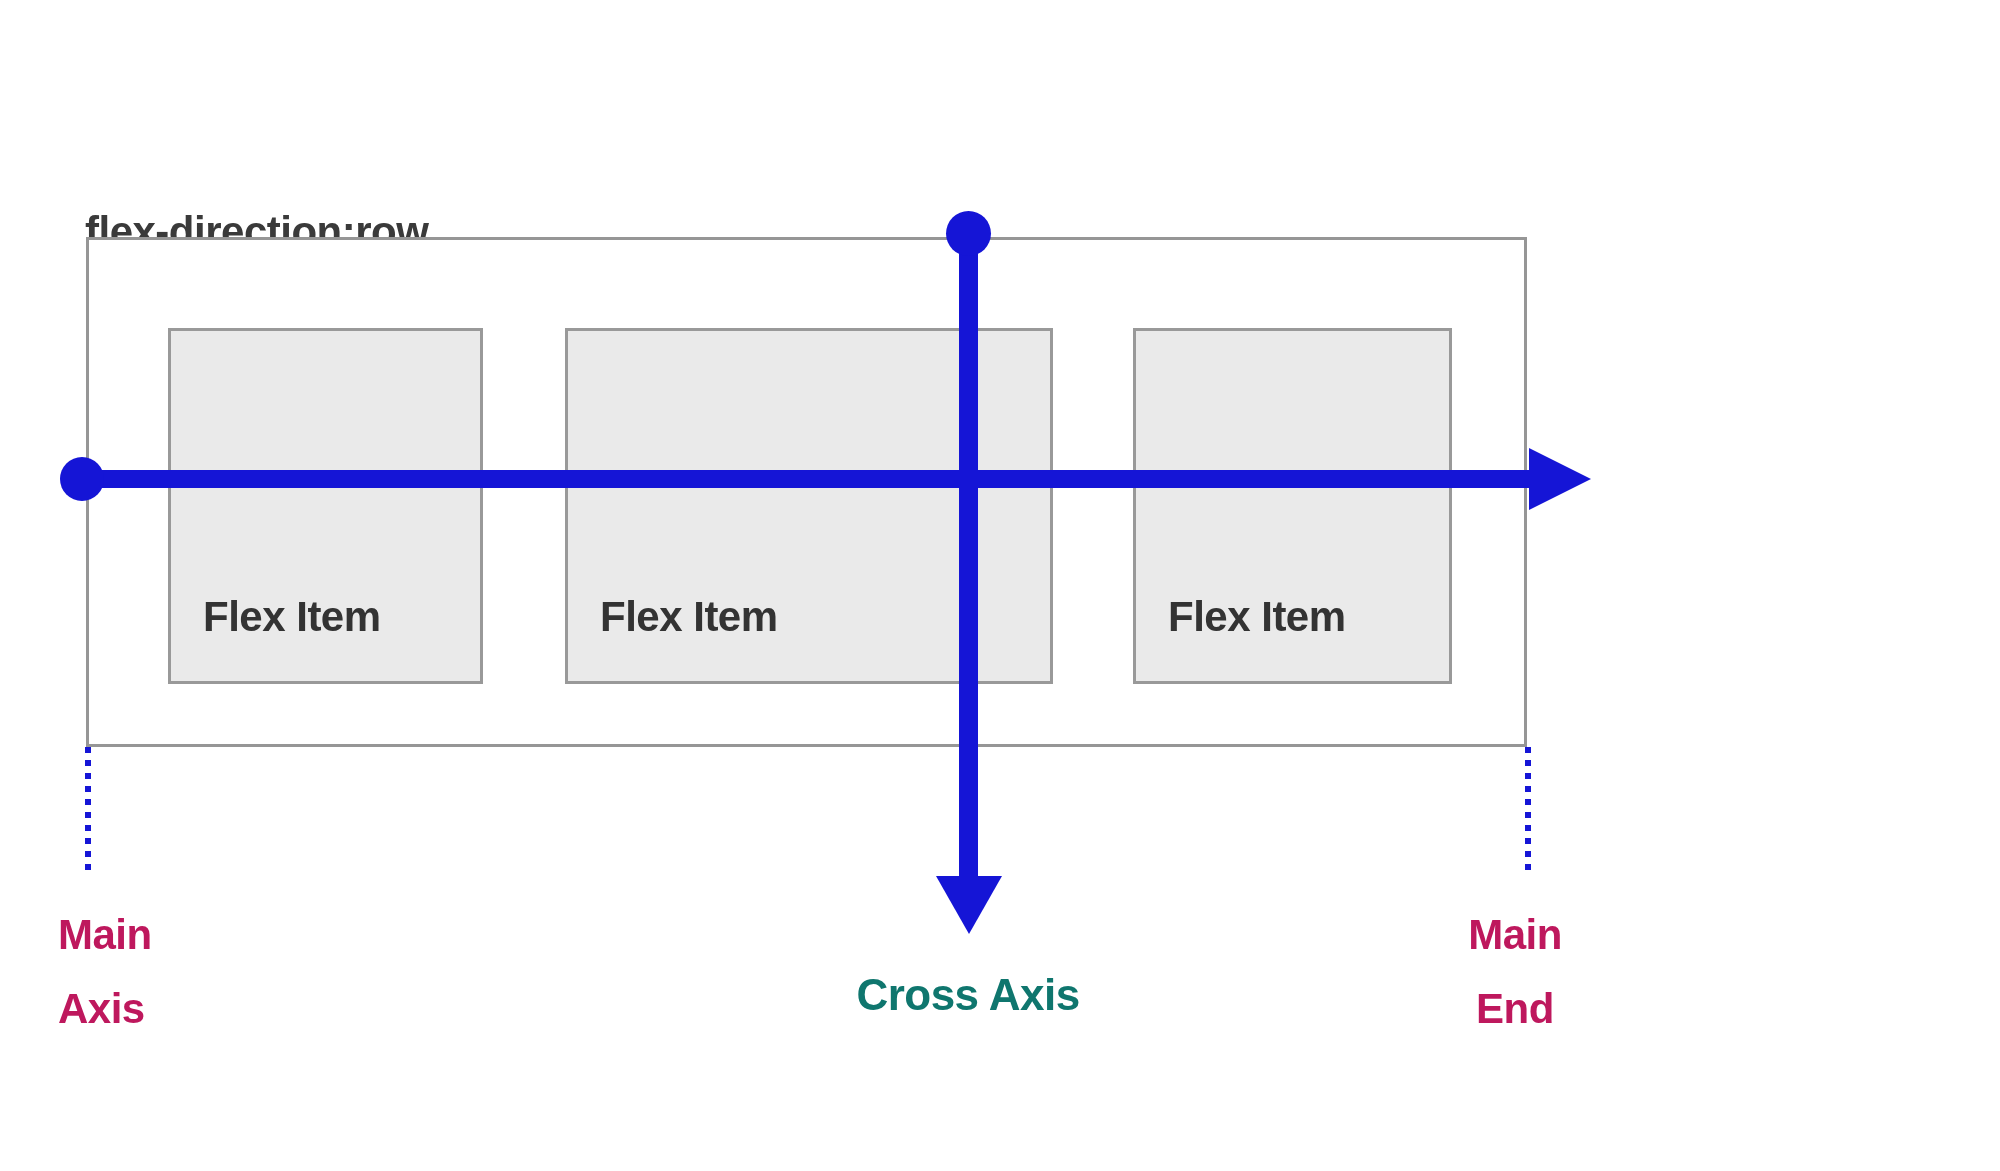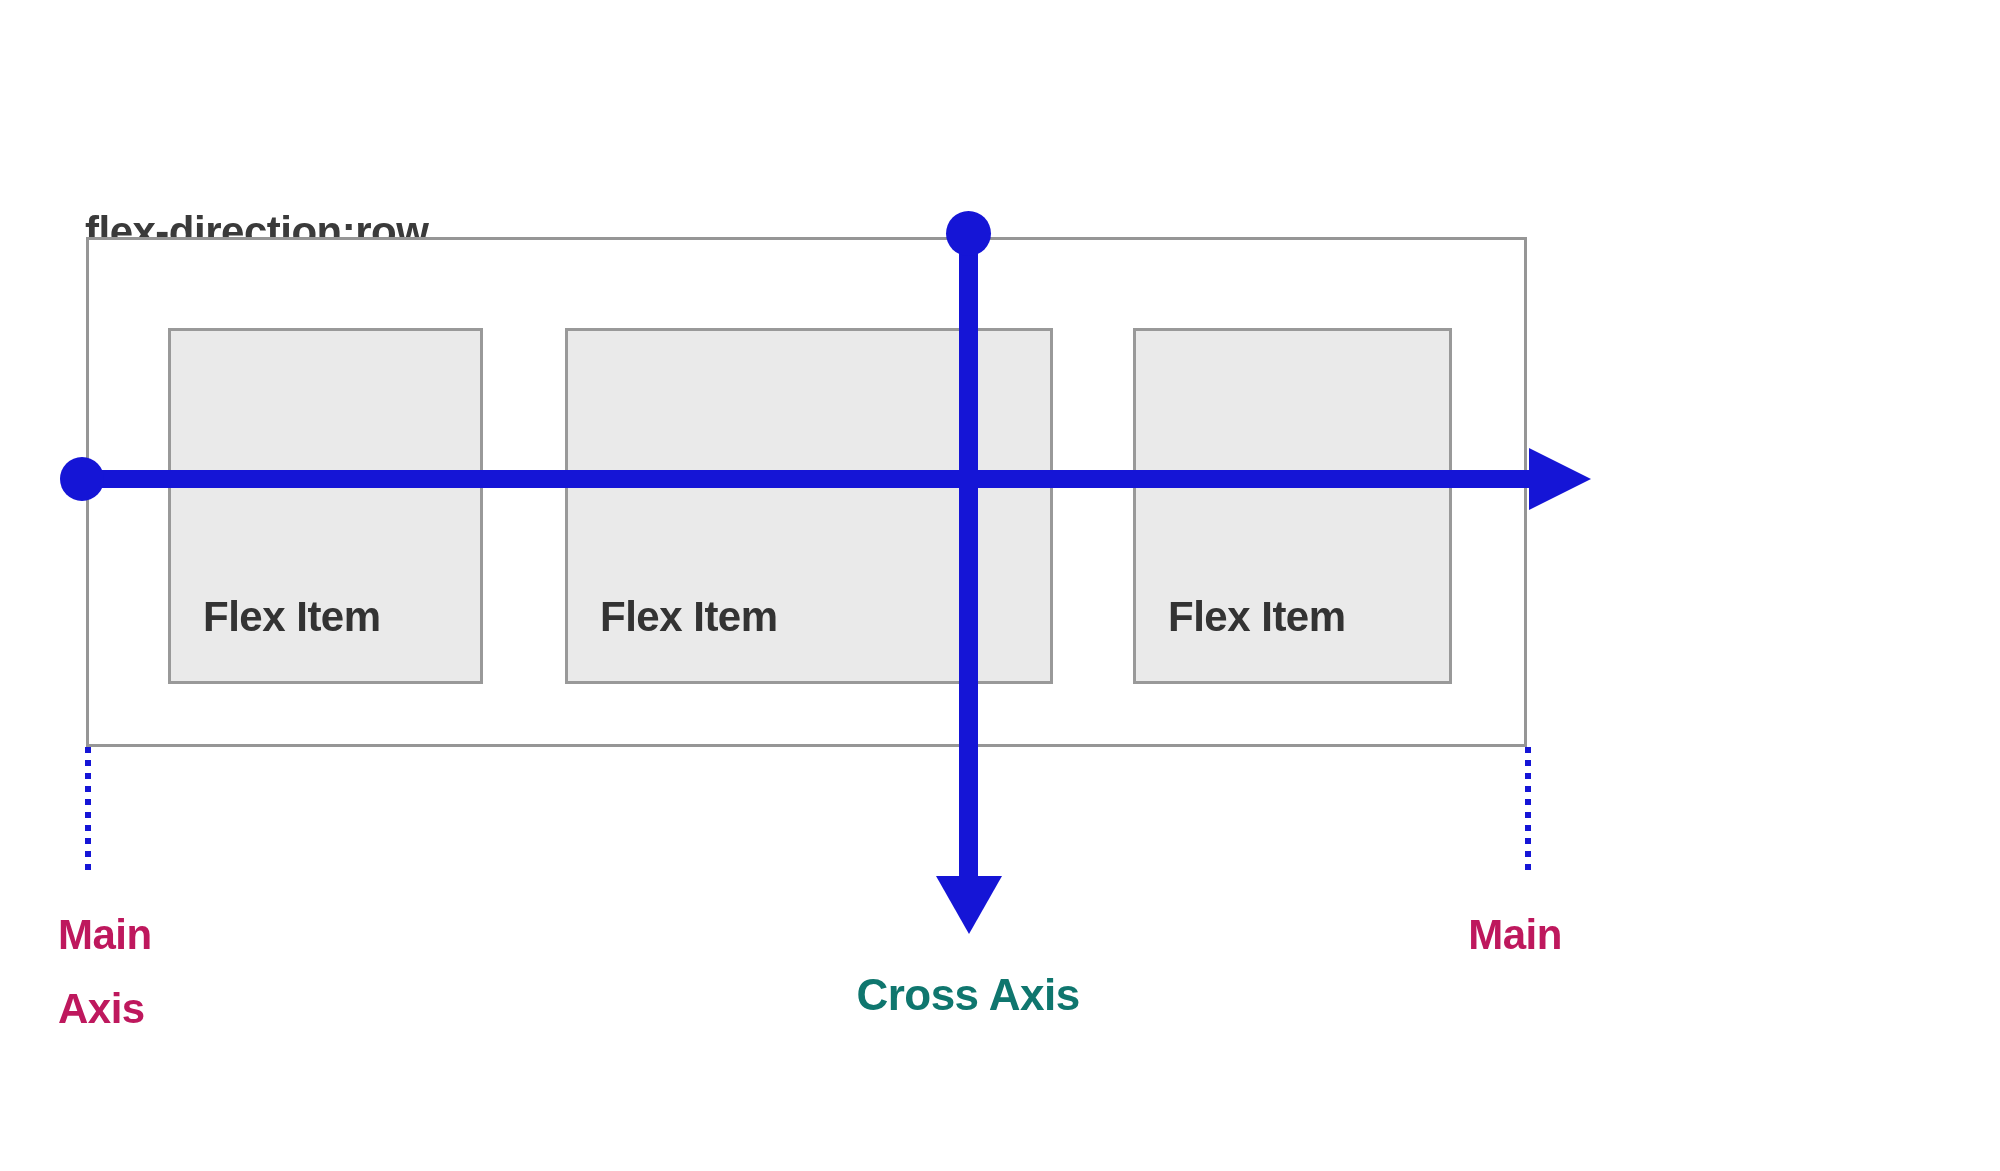--- a/index.html
+++ b/index.html
@@ -201,15 +201,16 @@
   <div class="dotted-line dotted-left"></div>
   <div class="dotted-line dotted-right"></div>
 
   <div class="edge-label main-start-label">
     <div>Main</div>
     <div>Axis</div>
   </div>
 
   <div class="edge-label main-end-label">
     <div>Main</div>
+    <div>End</div>
   </div>
 
 </div>
 
 </body></html>

